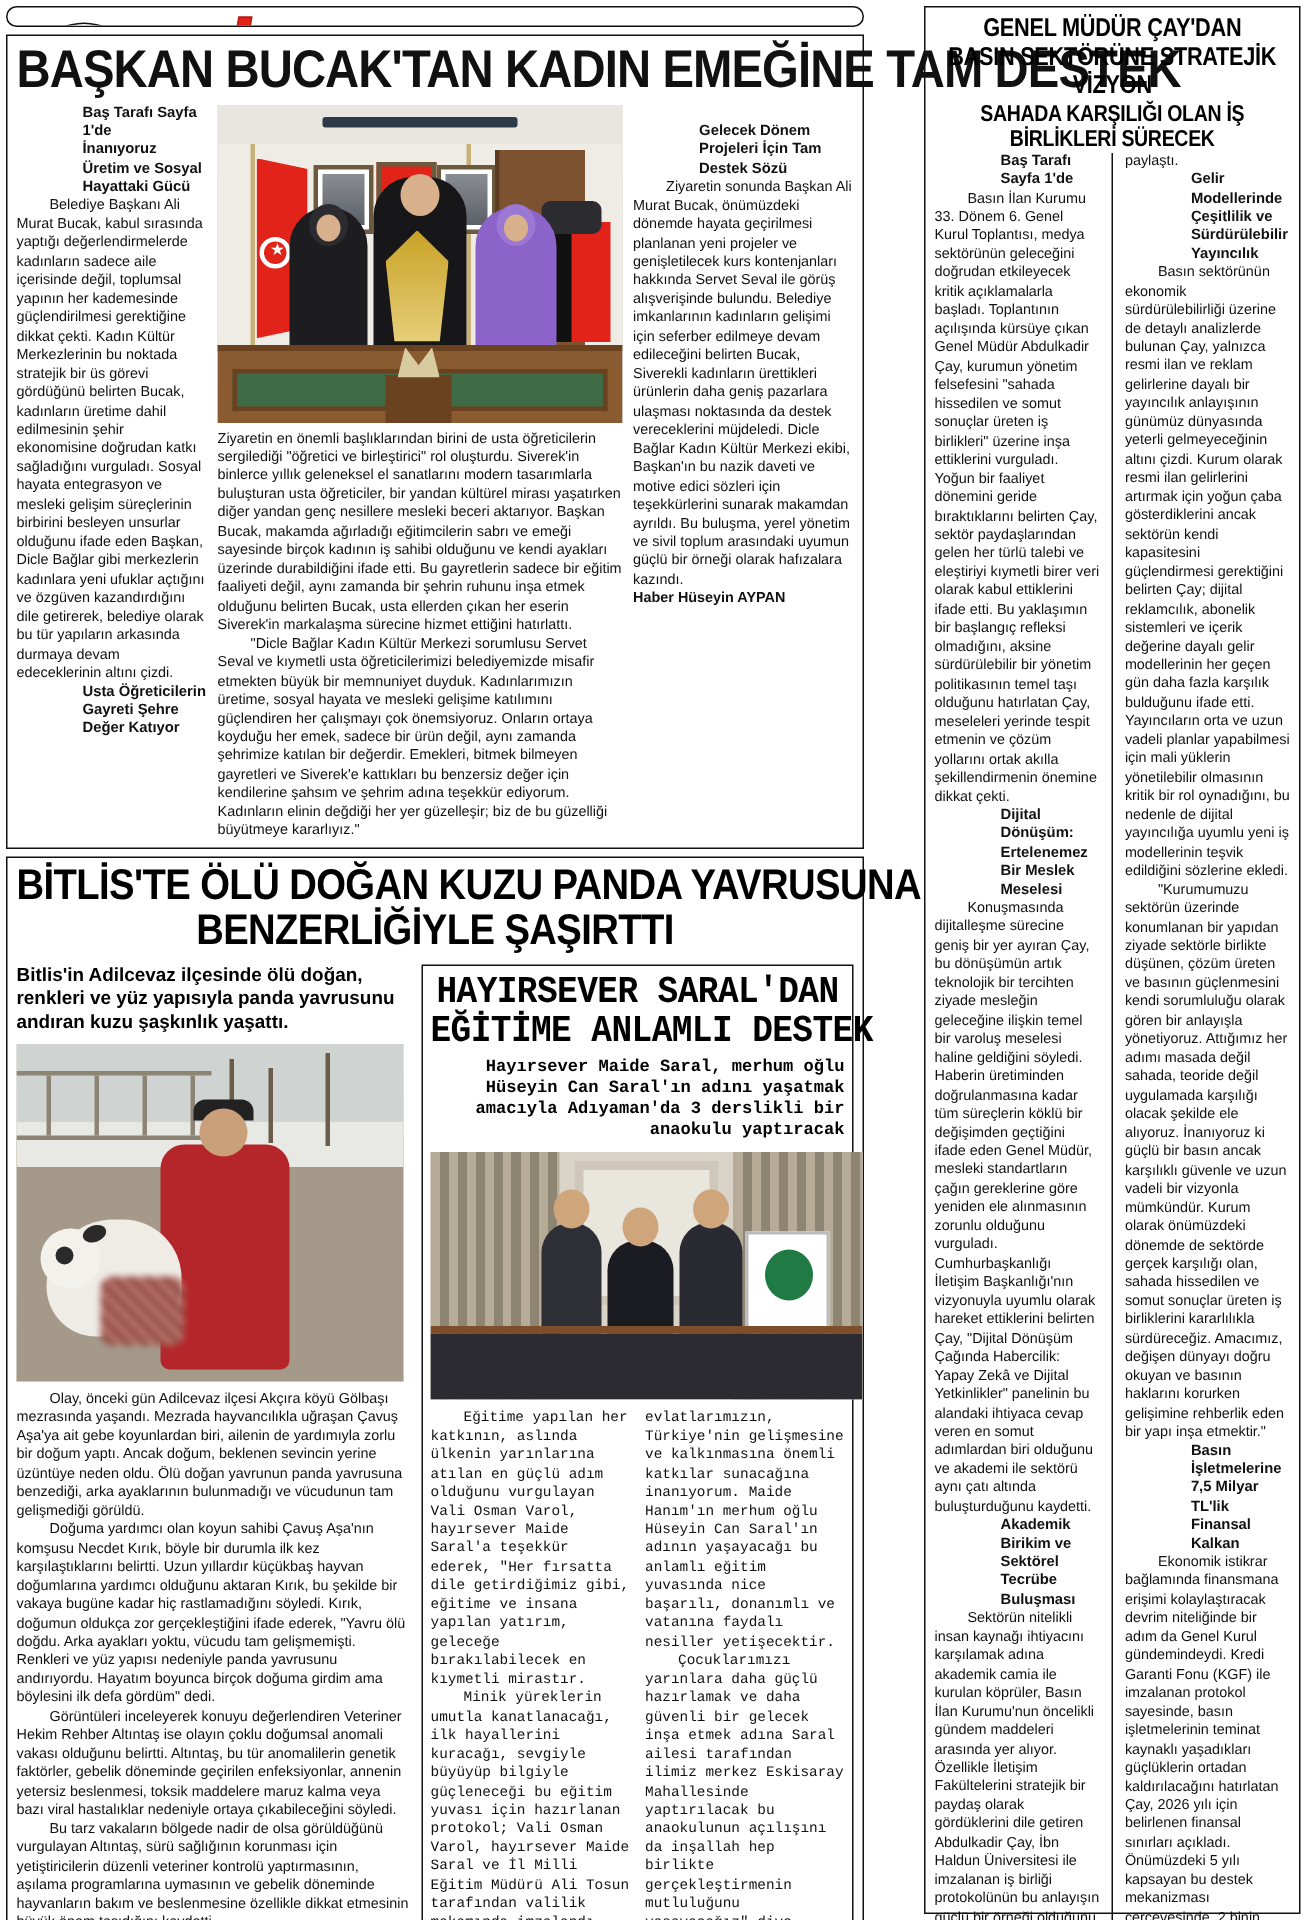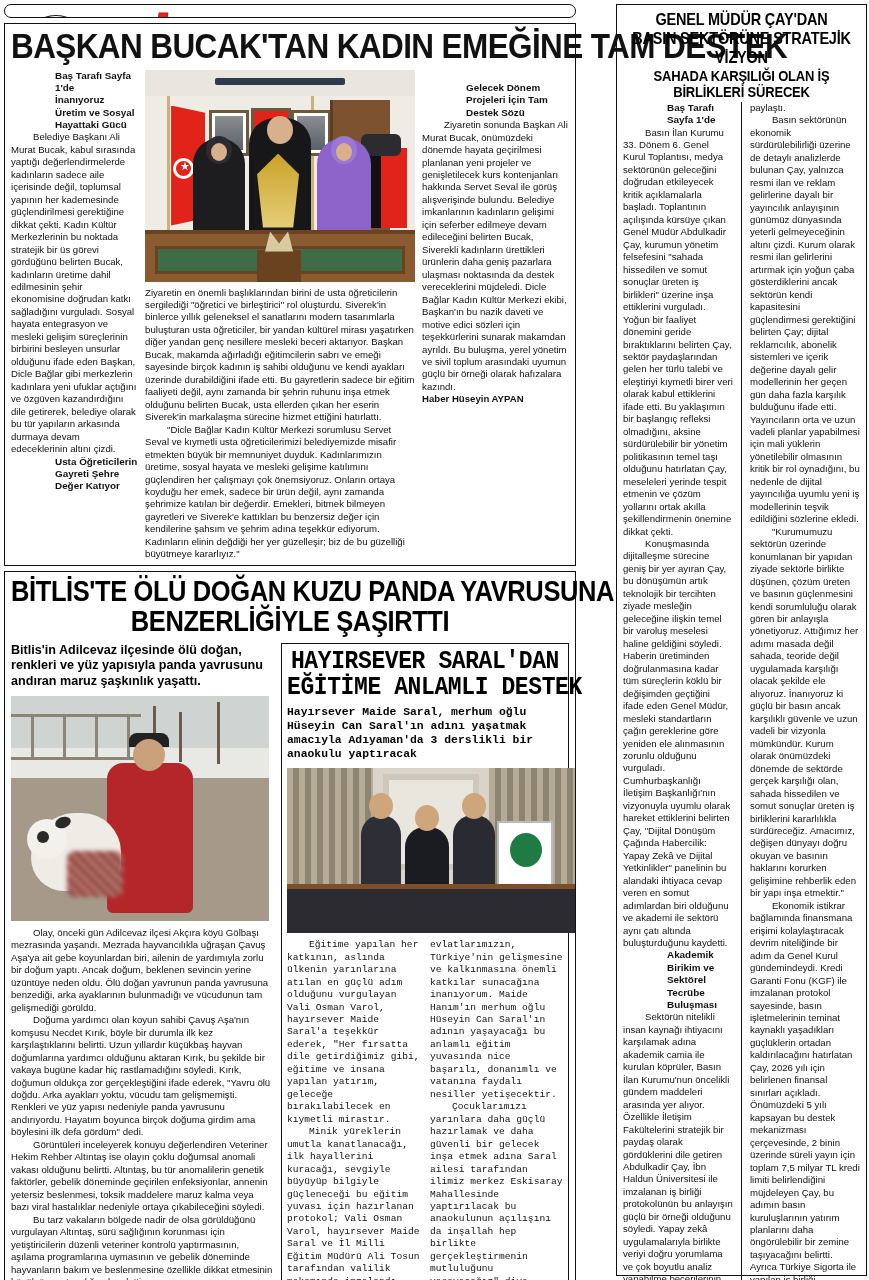--- a/index.html
+++ b/index.html
@@ -146,21 +146,21 @@
   }
   .a2-split { display:flex; gap:8px; align-items:flex-start; }
   .a2-left { width: 268px; }
   .a2-right { width: 288px; font-family: Liberation Mono, monospace; }
   .lede { font-size: 12.6px; font-weight:bold; line-height:1.22; margin-bottom:7px; }
   .hl3 {
     font-size: 23px; font-weight:bold; line-height:1.06; letter-spacing:-0.4px;
     text-align:center; transform:scaleY(1.1); transform-origin:center top;
     white-space:nowrap;
   }
-  .lede3 { font-size:11.4px; font-weight:bold; line-height:1.24; margin:6px 0 7px 0; }
+  .lede3 { font-size:11.4px; font-weight:bold; line-height:1.24; margin:6px 0 7px 0;text-align:right; }
   .a3box { border:1px solid #111; padding:4px 5px; }
   .two-col { column-count:2; column-gap:10px; }
 
   
   .rbox { border:1px solid #111; padding:5px 6px; height:100%; display:flex; flex-direction:column; }
   .rhead {
     text-align:center; font-weight:bold; line-height:1.12; letter-spacing:-0.2px;
     transform: scaleY(1.18); transform-origin:center top; margin-bottom:8px;
   }
   .rhead .l1 { font-size:14.5px; }
@@ -257,21 +257,21 @@
       </div>
     </div>
 
     <div class="art2">
       <div class="hl2">BİTLİS'TE ÖLÜ DOĞAN KUZU PANDA YAVRUSUNA</div>
       <div class="hl2" style="margin-top:-6px">BENZERLİĞİYLE ŞAŞIRTTI</div>
 
       <div class="a2-split">
 
         <div class="a2-left">
-          <div class="lede">Bitlis'in Adilcevaz ilçesinde ölü doğan, renkleri ve yüz yapısıyla panda yavrusunu andıran maruz şaşkınlık yaşattı.</div>
+          <div class="lede">Bitlis'in Adilcevaz ilçesinde ölü doğan, renkleri ve yüz yapısıyla panda yavrusunu andıran kuzu şaşkınlık yaşattı.</div>
           <div class="photo ph-lamb">
             <div class="sky"></div>
             <div class="gnd"></div>
             <div class="snow"></div>
             <div class="rail">
                   <i style="left:20px"></i>
                   <i style="left:52px"></i>
                   <i style="left:84px"></i>
                   <i style="left:116px"></i>
                 </div>
@@ -356,29 +356,32 @@
             
             
           </div>
         </div>
       </div>
 
       <div class="rcols">
         <div class="rcol bodytext">
           <p class="noind subhead">Baş Tarafı Sayfa 1'de</p>
           <p>Basın İlan Kurumu 33. Dönem 6. Genel Kurul Toplantısı, medya sektörünün geleceğini doğrudan etkileyecek kritik açıklamalarla başladı. Toplantının açılışında kürsüye çıkan Genel Müdür Abdulkadir Çay, kurumun yönetim felsefesini "sahada hissedilen ve somut sonuçlar üreten iş birlikleri" üzerine inşa ettiklerini vurguladı. Yoğun bir faaliyet dönemini geride bıraktıklarını belirten Çay, sektör paydaşlarından gelen her türlü talebi ve eleştiriyi kıymetli birer veri olarak kabul ettiklerini ifade etti. Bu yaklaşımın bir başlangıç refleksi olmadığını, aksine sürdürülebilir bir yönetim politikasının temel taşı olduğunu hatırlatan Çay, meseleleri yerinde tespit etmenin ve çözüm yollarını ortak akılla şekillendirmenin önemine dikkat çekti.</p>
+          <p class="noind subhead">Dijital Dönüşüm: Ertelenemez Bir Meslek Meselesi</p>
           <p>Konuşmasında dijitalleşme sürecine geniş bir yer ayıran Çay, bu dönüşümün artık teknolojik bir tercihten ziyade mesleğin geleceğine ilişkin temel bir varoluş meselesi haline geldiğini söyledi. Haberin üretiminden doğrulanmasına kadar tüm süreçlerin köklü bir değişimden geçtiğini ifade eden Genel Müdür, mesleki standartların çağın gereklerine göre yeniden ele alınmasının zorunlu olduğunu vurguladı. Cumhurbaşkanlığı İletişim Başkanlığı'nın vizyonuyla uyumlu olarak hareket ettiklerini belirten Çay, "Dijital Dönüşüm Çağında Habercilik: Yapay Zekâ ve Dijital Yetkinlikler" panelinin bu alandaki ihtiyaca cevap veren en somut adımlardan biri olduğunu ve akademi ile sektörü aynı çatı altında buluşturduğunu kaydetti.</p>
           <p class="noind subhead">Akademik Birikim ve Sektörel Tecrübe Buluşması</p>
           <p>Sektörün nitelikli insan kaynağı ihtiyacını karşılamak adına akademik camia ile kurulan köprüler, Basın İlan Kurumu'nun öncelikli gündem maddeleri arasında yer alıyor. Özellikle İletişim Fakültelerini stratejik bir paydaş olarak gördüklerini dile getiren Abdulkadir Çay, İbn Haldun Üniversitesi ile imzalanan iş birliği protokolünün bu anlayışın güçlü bir örneği olduğunu söyledi. Yapay zekâ uygulamalarıyla birlikte veriyi doğru yorumlama ve çok boyutlu analiz yapabilme becerilerinin hayati önem kazandığını hatırlatan Çay, üniversitelerle yürütülecek ortak projelerin insan kaynağı kalitesini artıracağına ve yeni yetkinlik alanlarının tanımlanmasına büyük katkı sağlayacağına olan inancını paylaştı.</p>
         </div>
         <div class="vrule"></div>
         <div class="rcol bodytext">
           <p class="noind">paylaştı.</p>
+          <p class="noind subhead">Gelir Modellerinde Çeşitlilik ve Sürdürülebilir Yayıncılık</p>
           <p>Basın sektörünün ekonomik sürdürülebilirliği üzerine de detaylı analizlerde bulunan Çay, yalnızca resmi ilan ve reklam gelirlerine dayalı bir yayıncılık anlayışının günümüz dünyasında yeterli gelmeyeceğinin altını çizdi. Kurum olarak resmi ilan gelirlerini artırmak için yoğun çaba gösterdiklerini ancak sektörün kendi kapasitesini güçlendirmesi gerektiğini belirten Çay; dijital reklamcılık, abonelik sistemleri ve içerik değerine dayalı gelir modellerinin her geçen gün daha fazla karşılık bulduğunu ifade etti. Yayıncıların orta ve uzun vadeli planlar yapabilmesi için mali yüklerin yönetilebilir olmasının kritik bir rol oynadığını, bu nedenle de dijital yayıncılığa uyumlu yeni iş modellerinin teşvik edildiğini sözlerine ekledi.</p>
           <p>"Kurumumuzu sektörün üzerinde konumlanan bir yapıdan ziyade sektörle birlikte düşünen, çözüm üreten ve basının güçlenmesini kendi sorumluluğu olarak gören bir anlayışla yönetiyoruz. Attığımız her adımı masada değil sahada, teoride değil uygulamada karşılığı olacak şekilde ele alıyoruz. İnanıyoruz ki güçlü bir basın ancak karşılıklı güvenle ve uzun vadeli bir vizyonla mümkündür. Kurum olarak önümüzdeki dönemde de sektörde gerçek karşılığı olan, sahada hissedilen ve somut sonuçlar üreten iş birliklerini kararlılıkla sürdüreceğiz. Amacımız, değişen dünyayı doğru okuyan ve basının haklarını korurken gelişimine rehberlik eden bir yapı inşa etmektir."</p>
+          <p class="noind subhead">Basın İşletmelerine 7,5 Milyar TL'lik Finansal Kalkan</p>
           <p>Ekonomik istikrar bağlamında finansmana erişimi kolaylaştıracak devrim niteliğinde bir adım da Genel Kurul gündemindeydi. Kredi Garanti Fonu (KGF) ile imzalanan protokol sayesinde, basın işletmelerinin teminat kaynaklı yaşadıkları güçlüklerin ortadan kaldırılacağını hatırlatan Çay, 2026 yılı için belirlenen finansal sınırları açıkladı. Önümüzdeki 5 yılı kapsayan bu destek mekanizması çerçevesinde, 2 binin üzerinde süreli yayın için toplam 7,5 milyar TL kredi limiti belirlendiğini müjdeleyen Çay, bu adımın basın kuruluşlarının yatırım planlarını daha öngörülebilir bir zemine taşıyacağını belirtti. Ayrıca Türkiye Sigorta ile yapılan iş birliği sayesinde basın emekçilerinin sosyal haklarının ve çalışma konforunun artırılmasının kurumun asli önceliği olduğu vurgulandı.</p>
           <p class="noind byline" style="display:inline">Haber Merkezi</p>
         </div>
       </div>
     </div>
   </div>
 
  </div>
 </div>
 

